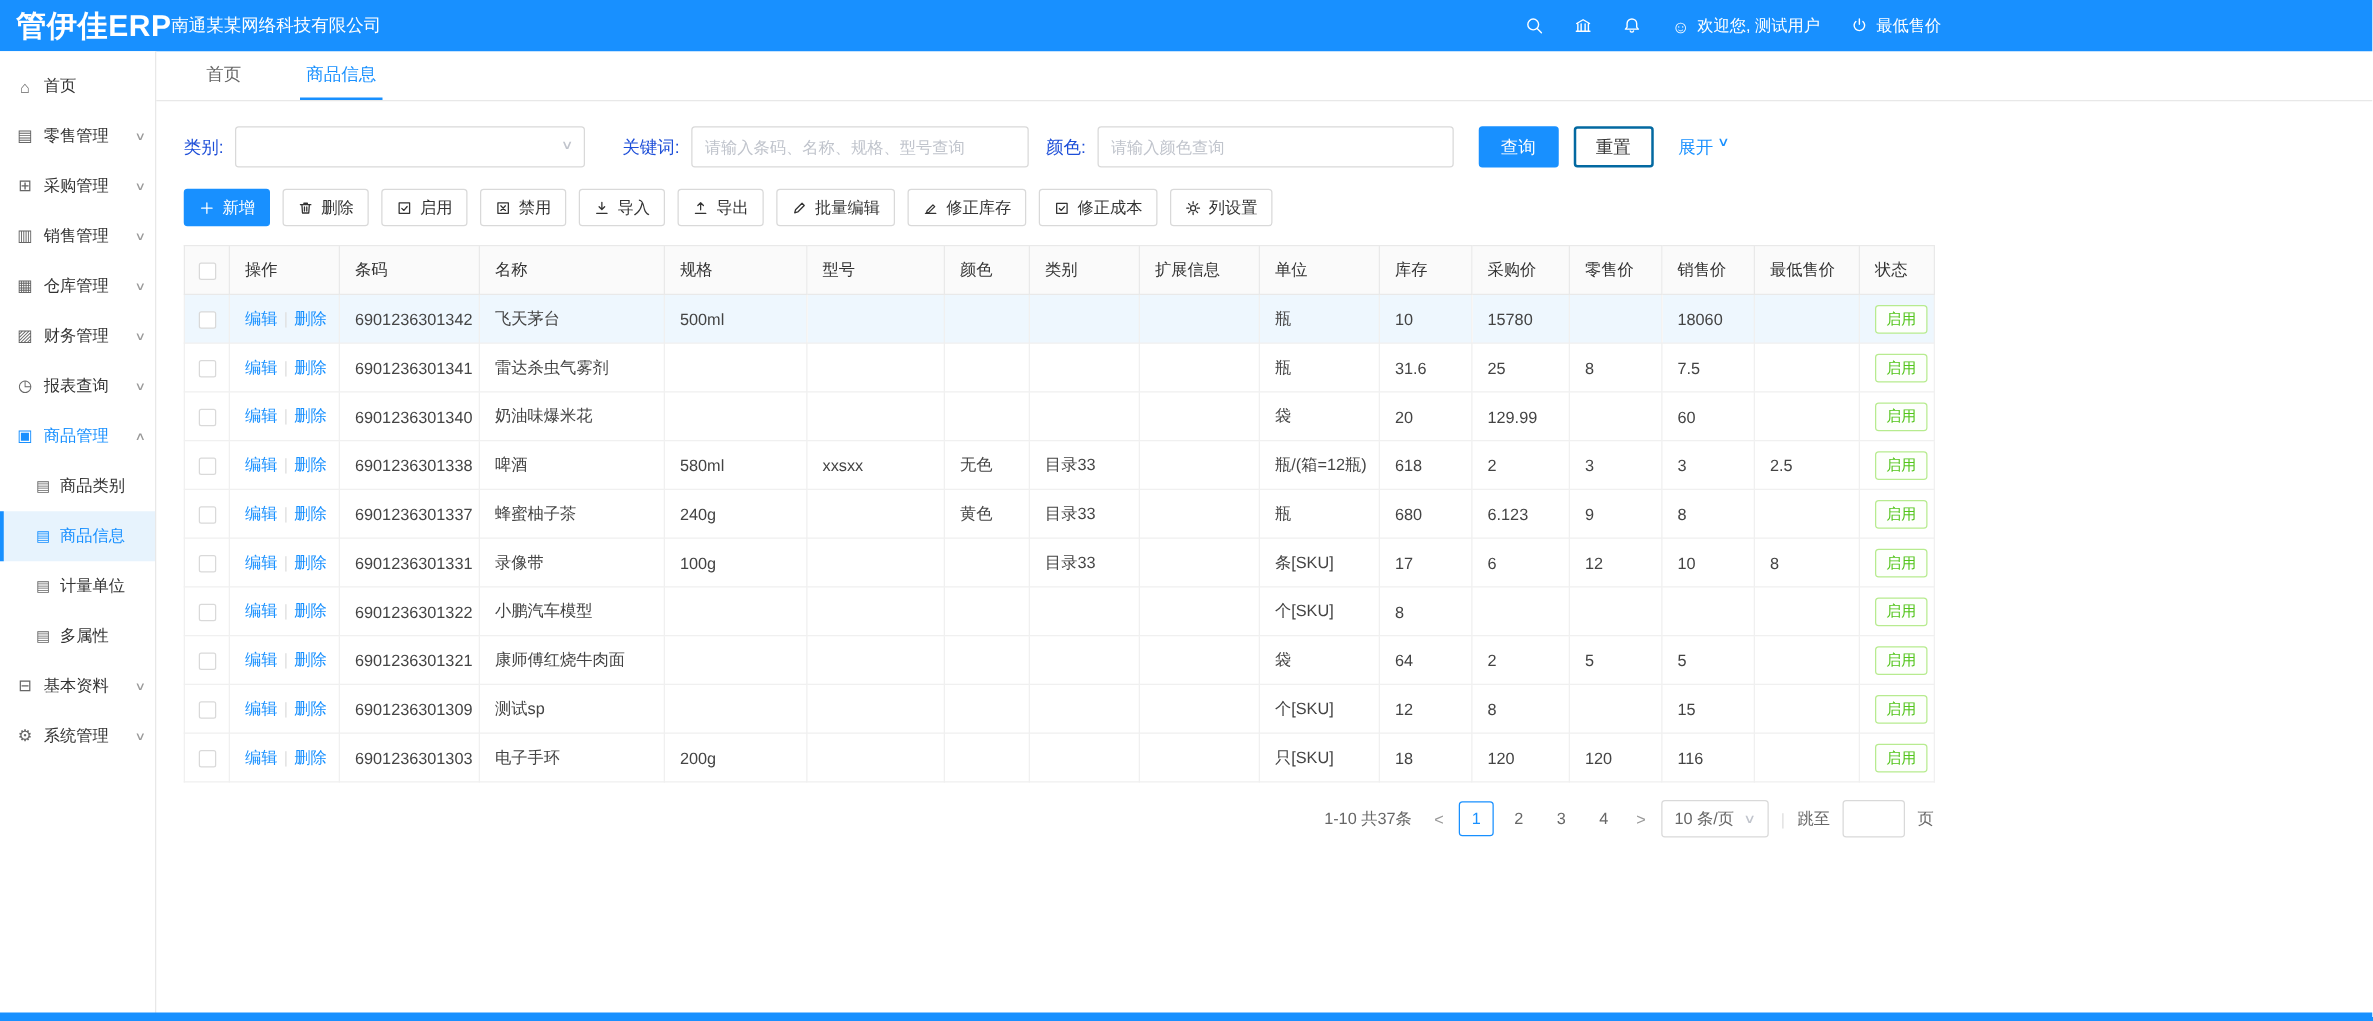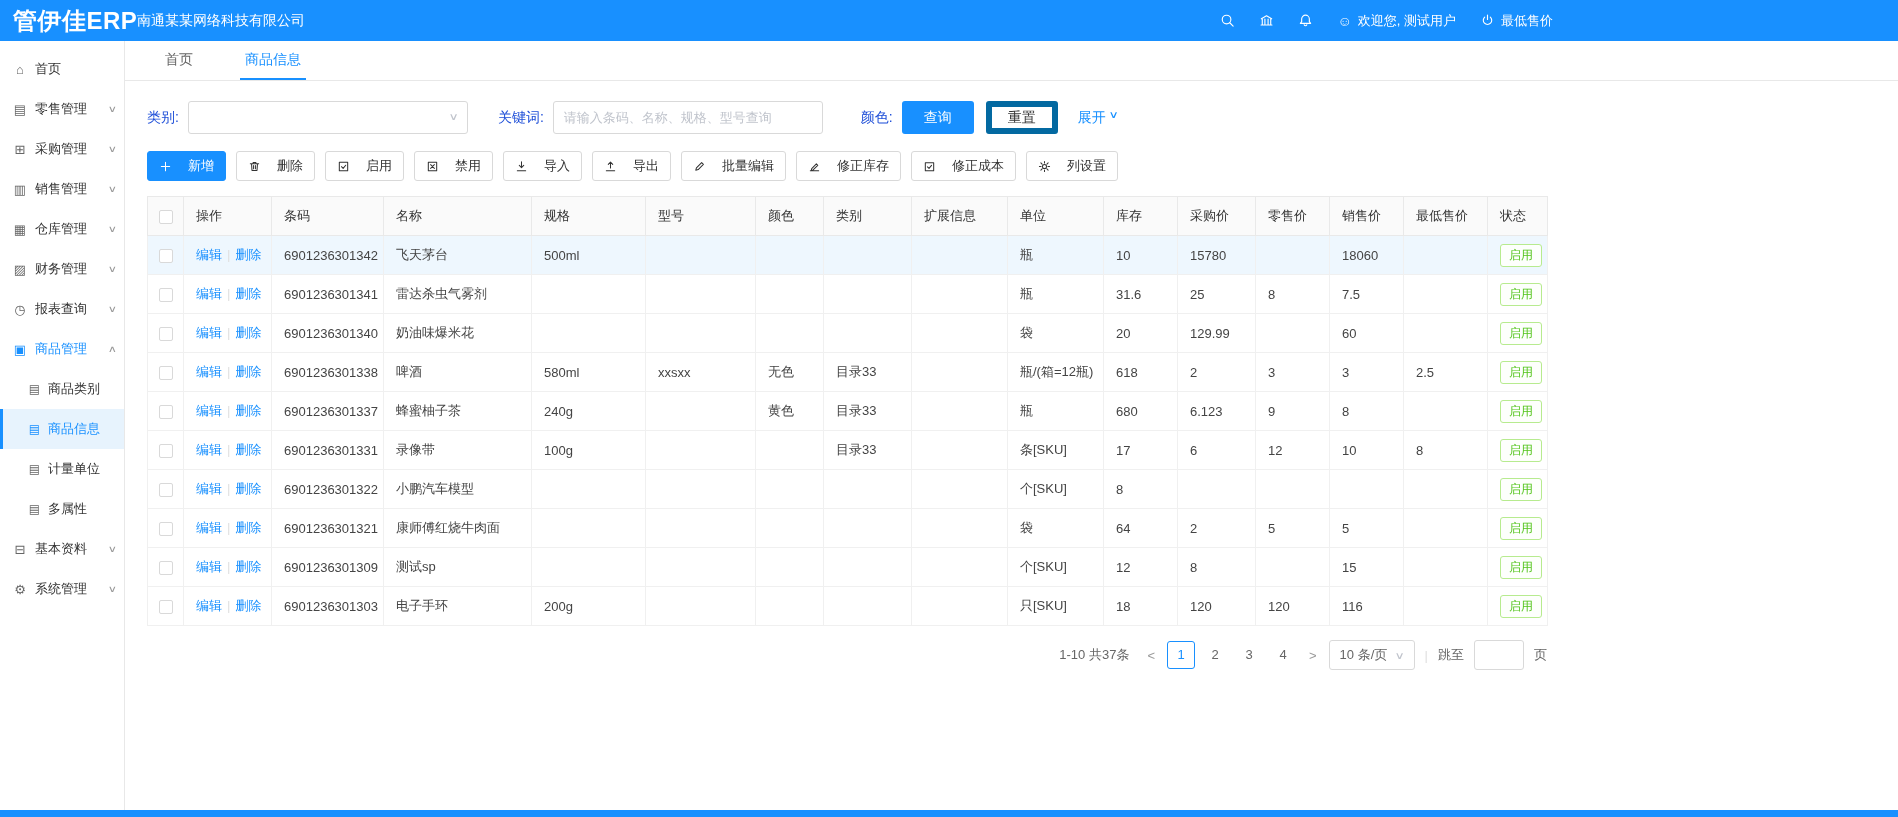--- a/index.html
+++ b/index.html
@@ -35,31 +35,31 @@
   .tab{display:flex;align-items:center;padding:0 5px;margin-right:42px;font-size:14px;color:#666;cursor:pointer;border-bottom:2px solid transparent}
   .tab.active{color:#1890ff;border-bottom-color:#1890ff}
 
   .content{padding:20px 22px 0}
 
   
   .filters{display:flex;align-items:center}
   .f-label{font-size:14px;color:#1d4ed8;margin-right:9px;white-space:nowrap}
   .select{width:280px;height:33px;border:1px solid #d9d9d9;border-radius:3px;position:relative;margin-right:30px;background:#fff;cursor:pointer}
   .sel-chev{position:absolute;right:10px;top:9px;color:#c0c4cc;font-size:10px;transform:scaleX(1.4)}
-  .f-input{width:270px;height:33px;border:1px solid #d9d9d9;border-radius:3px;padding:0 10px;font-size:13px;color:#333;outline:none;margin-right:38px;font-family:inherit}
+  .f-input{width:270px;height:33px;border:1px solid #d9d9d9;border-radius:3px;padding:0 10px;font-size:13px;color:#333;outline:none;margin-right:14px;font-family:inherit}
   .f-input::placeholder{color:#c0c4cc}
   .f-input.color{width:285px;margin-right:20px}
-  .btn{height:33px;padding:0 16px;border:6px solid #0369a1;background:#fff;border-radius:3px;font-size:14px;color:#333;cursor:pointer;margin-right:12px;font-family:inherit;white-space:nowrap}
+  .btn{height:33px;padding:0 16px;border:2px solid #0369a1;background:#fff;border-radius:3px;font-size:14px;color:#333;cursor:pointer;margin-right:12px;font-family:inherit;white-space:nowrap}
   .btn.primary{background:#1890ff;border-color:#1890ff;color:#fff}
   .expand{color:#1890ff;font-size:14px;cursor:pointer;display:flex;gap:4px;margin-left:8px;text-decoration:none;white-space:nowrap}
   .chev-sm{font-size:10px;transform:scaleX(1.4)}
 
   
   .toolbar{display:flex;margin-top:17px}
-  .tbtn{height:30px;display:flex;align-items:center;gap:16px;padding:0 11px;border:1px solid #d9d9d9;border-radius:3px;background:#fff;color:#333;font-size:13px;cursor:pointer;margin-right:10px;font-family:inherit;white-space:nowrap}
+  .tbtn{height:30px;display:flex;align-items:center;gap:6px;padding:0 11px;border:1px solid #d9d9d9;border-radius:3px;background:#fff;color:#333;font-size:13px;cursor:pointer;margin-right:10px;font-family:inherit;white-space:nowrap}
   .tbtn.primary{background:#1890ff;border-color:#1890ff;color:#fff}
   .svgic{width:13px;height:13px;fill:none;stroke:currentColor;stroke-width:1.1;stroke-linecap:round;stroke-linejoin:round;flex-shrink:0}
 
   
   table{border-collapse:collapse;table-layout:fixed;width:1400px;margin-top:15px;font-size:13px}
   th{background:#fafafa;border:1px solid #e9e9e9;font-weight:normal;color:#333;text-align:left;padding:0 12px;height:39px;white-space:nowrap;overflow:hidden}
   td{border:1px solid #f0f0f0;padding:0 12px;height:39px;color:#444;overflow:hidden;white-space:nowrap}
   td.cbc,th.cbc{text-align:center;padding:0}
   tr.highlight td{background:#eef7fe}
   .cb{display:inline-block;width:14px;height:14px;border:1px solid #d9d9d9;border-radius:2px;background:#fff;cursor:pointer;vertical-align:middle}
@@ -200,20 +200,21 @@
 
       <div class="filters">
         <span class="f-label">类别:</span>
         <div class="select">
           <span></span>
           <span class="sel-chev">∨</span>
         </div>
         <span class="f-label">关键词:</span>
         <input class="f-input" placeholder="请输入条码、名称、规格、型号查询" style="">
         <span class="f-label">颜色:</span>
+        <input class="f-input color" placeholder="请输入颜色查询" style="">
         <button class="btn primary">查询</button>
         <button class="btn">重置</button>
         <a class="expand">
           <span>展开</span>
           <span class="chev-sm">∨</span>
         </a>
       </div>
 
       <div class="toolbar">
           <button class="tbtn primary">

